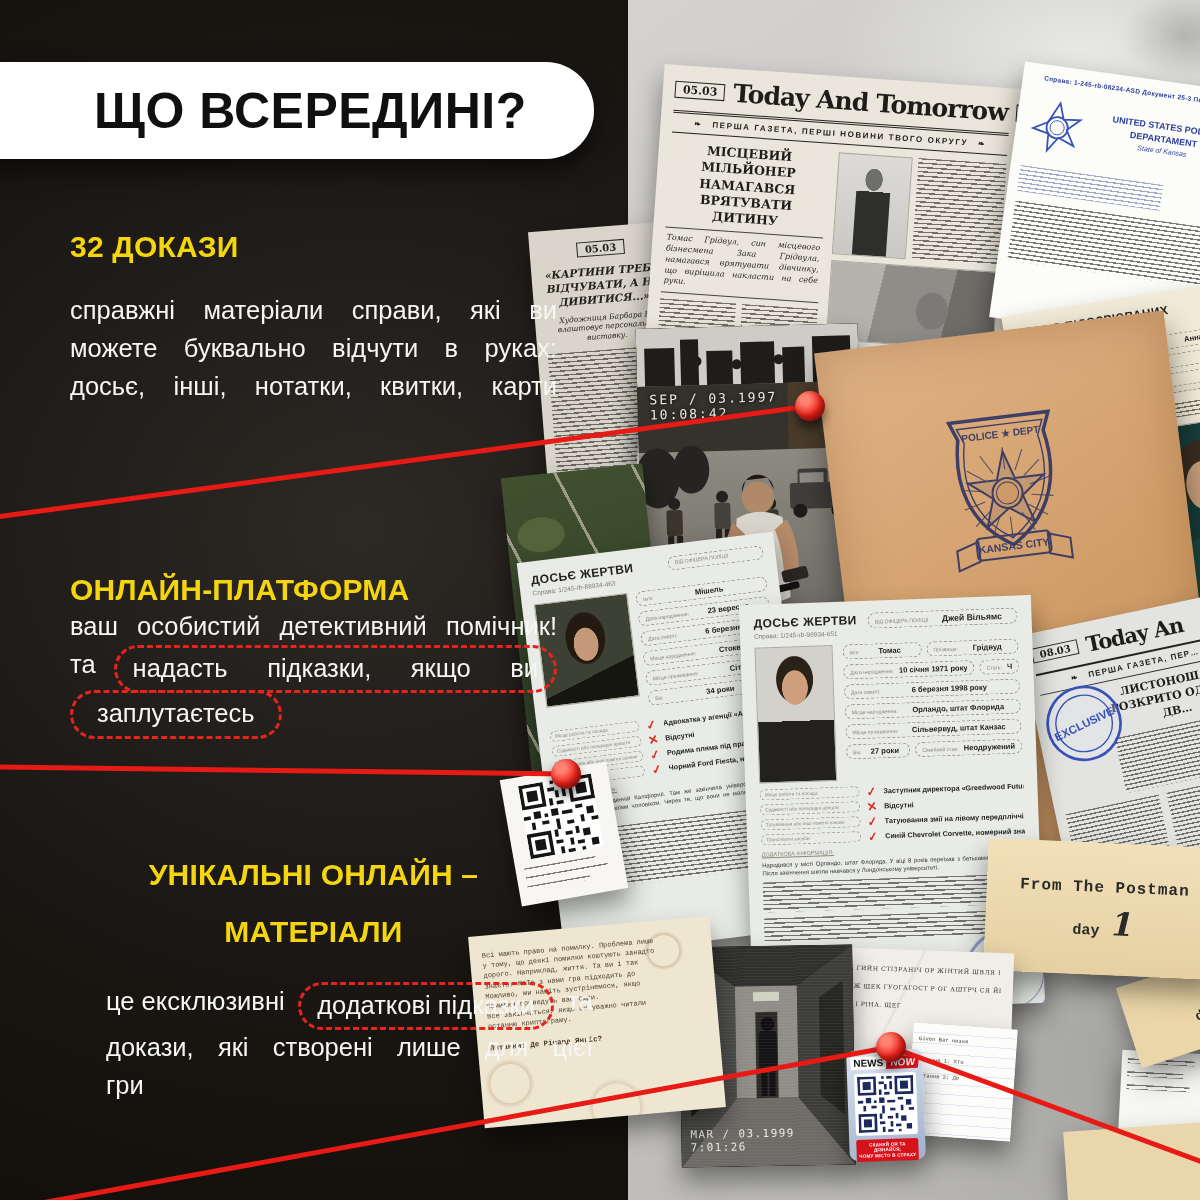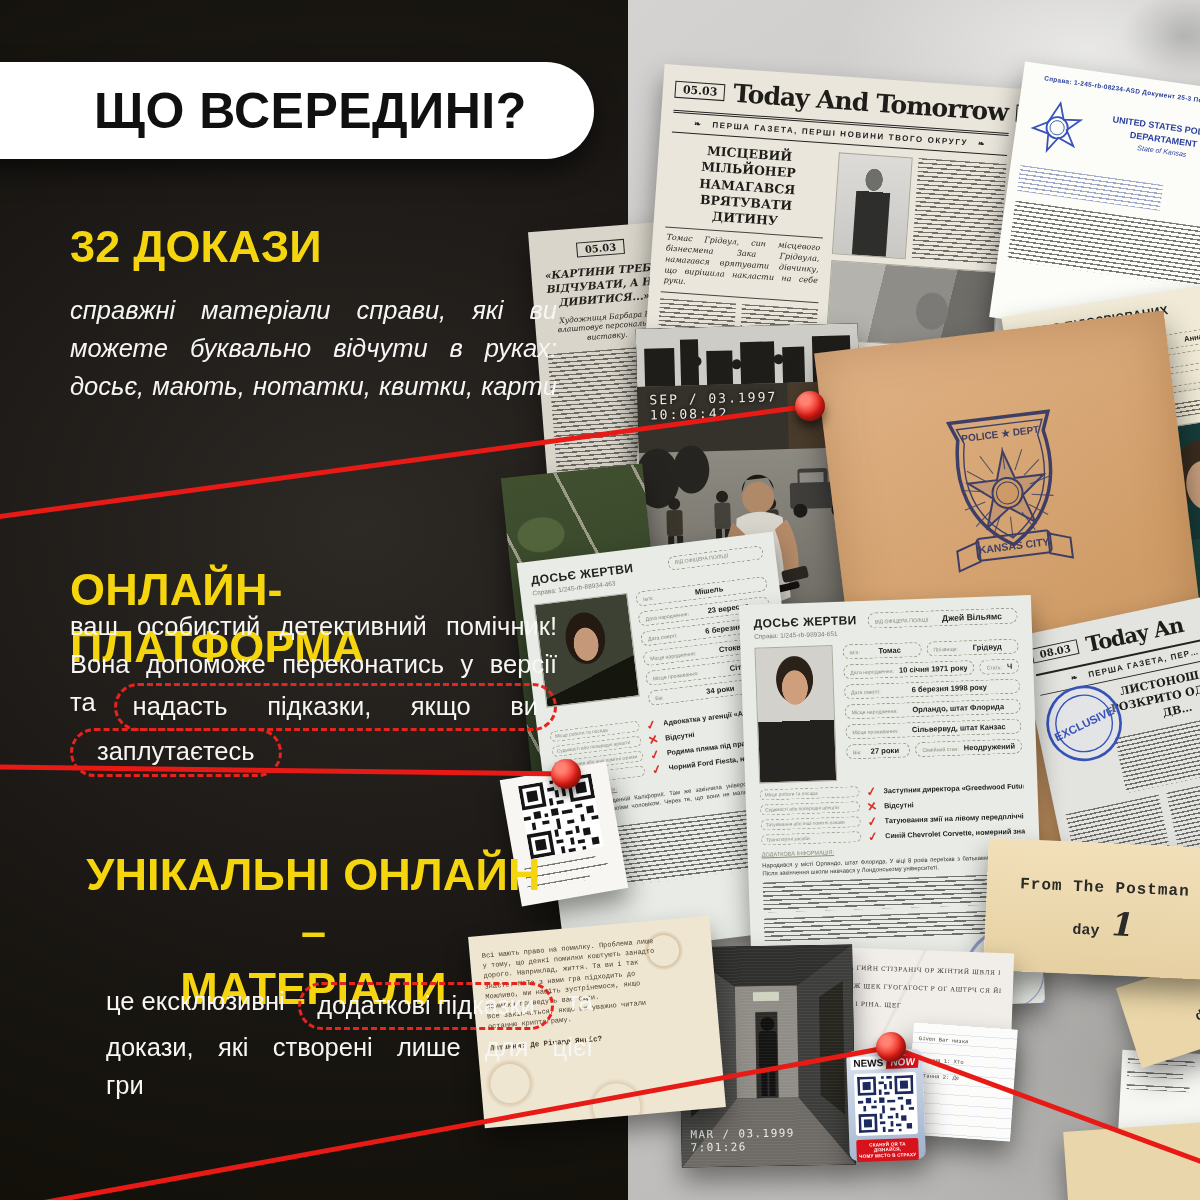--- a/index.html
+++ b/index.html
@@ -15,21 +15,21 @@
       radial-gradient(420px 320px at 66% 52%, rgba(120,120,116,.22), transparent 65%),
       radial-gradient(520px 420px at 92% 88%, rgba(108,108,104,.30), transparent 70%),
       linear-gradient(145deg,#d4d3d1 0%,#c3c2c0 55%,#b9b8b6 100%);}
 
   
   .badge{position:absolute;left:-54px;top:62px;width:648px;height:97px;background:#fff;
          border-radius:48px;display:flex;align-items:center;padding-left:148px;z-index:35;
          box-shadow:0 12px 26px rgba(0,0,0,.55);}
   .badge h1{font-size:50px;font-weight:800;color:#101010;letter-spacing:.5px;}
   .sec{position:absolute;left:70px;width:487px;z-index:35;color:#fff;}
-  .h{color:#f5d60e;font-size:45px;font-weight:800;line-height:57px;letter-spacing:.2px;}
+  .h{color:#f5d60e;font-size:30px;font-weight:800;line-height:57px;letter-spacing:.2px;}
   .bl{font-size:25.5px;line-height:38px;height:38px;display:flex;align-items:center;color:#f6f6f4;}
   .jl{justify-content:space-between;}
   .mix{display:flex;align-items:flex-start;}
   .cap{border:3px dashed #e6231d;border-radius:30px;padding:1px 16px 3px;}
   .capgrow{flex:1;margin-left:18px;display:flex;justify-content:space-between;}
   .tall{height:46px;}
 
   
   .item{position:absolute;box-shadow:0 14px 26px rgba(0,0,0,.42);}
   .fb{background:repeating-linear-gradient(180deg, rgba(40,38,34,.62) 0 1.4px, transparent 1.4px 4.3px);}
@@ -674,60 +674,53 @@
 <div class="pin" style="left:551px;top:759px;"></div>
 <div class="pin" style="left:876px;top:1032px;"></div>
 
 <div class="badge">
   <h1>ЩО ВСЕРЕДИНІ?</h1>
 </div>
 
 <div class="sec" style="top:218px;">
   <div class="h">32 ДОКАЗИ</div>
 </div>
-<div class="sec" style="top:291px;font-style:italic;">
+<div class="sec" style="top:291px;">
   <div class="bl jl">
       <span>справжні</span>
       <span>матеріали</span>
       <span>справи,</span>
       <span>які</span>
       <span>ви</span>
     </div>
   <div class="bl jl">
       <span>можете</span>
       <span>буквально</span>
       <span>відчути</span>
       <span>в</span>
       <span>руках:</span>
     </div>
   <div class="bl jl">
       <span>досьє,</span>
-      <span>мають,</span>
+      <span>інші,</span>
       <span>нотатки,</span>
       <span>квитки,</span>
       <span>карти</span>
     </div>
 </div>
 
 <div class="sec" style="top:561px;">
   <div class="h">ОНЛАЙН-ПЛАТФОРМА</div>
 </div>
 <div class="sec" style="top:607px;">
   <div class="bl jl">
       <span>ваш</span>
       <span>особистий</span>
       <span>детективний</span>
       <span>помічник!</span>
-    </div>
-  <div class="bl jl">
-      <span>Вона</span>
-      <span>допоможе</span>
-      <span>переконатись</span>
-      <span>у</span>
-      <span>версії</span>
     </div>
   <div class="bl mix tall">
     <span>та</span>
     <span class="cap capgrow">
         <span>надасть</span>
         <span>підказки,</span>
         <span>якщо</span>
         <span>ви</span>
       </span>
   </div>

